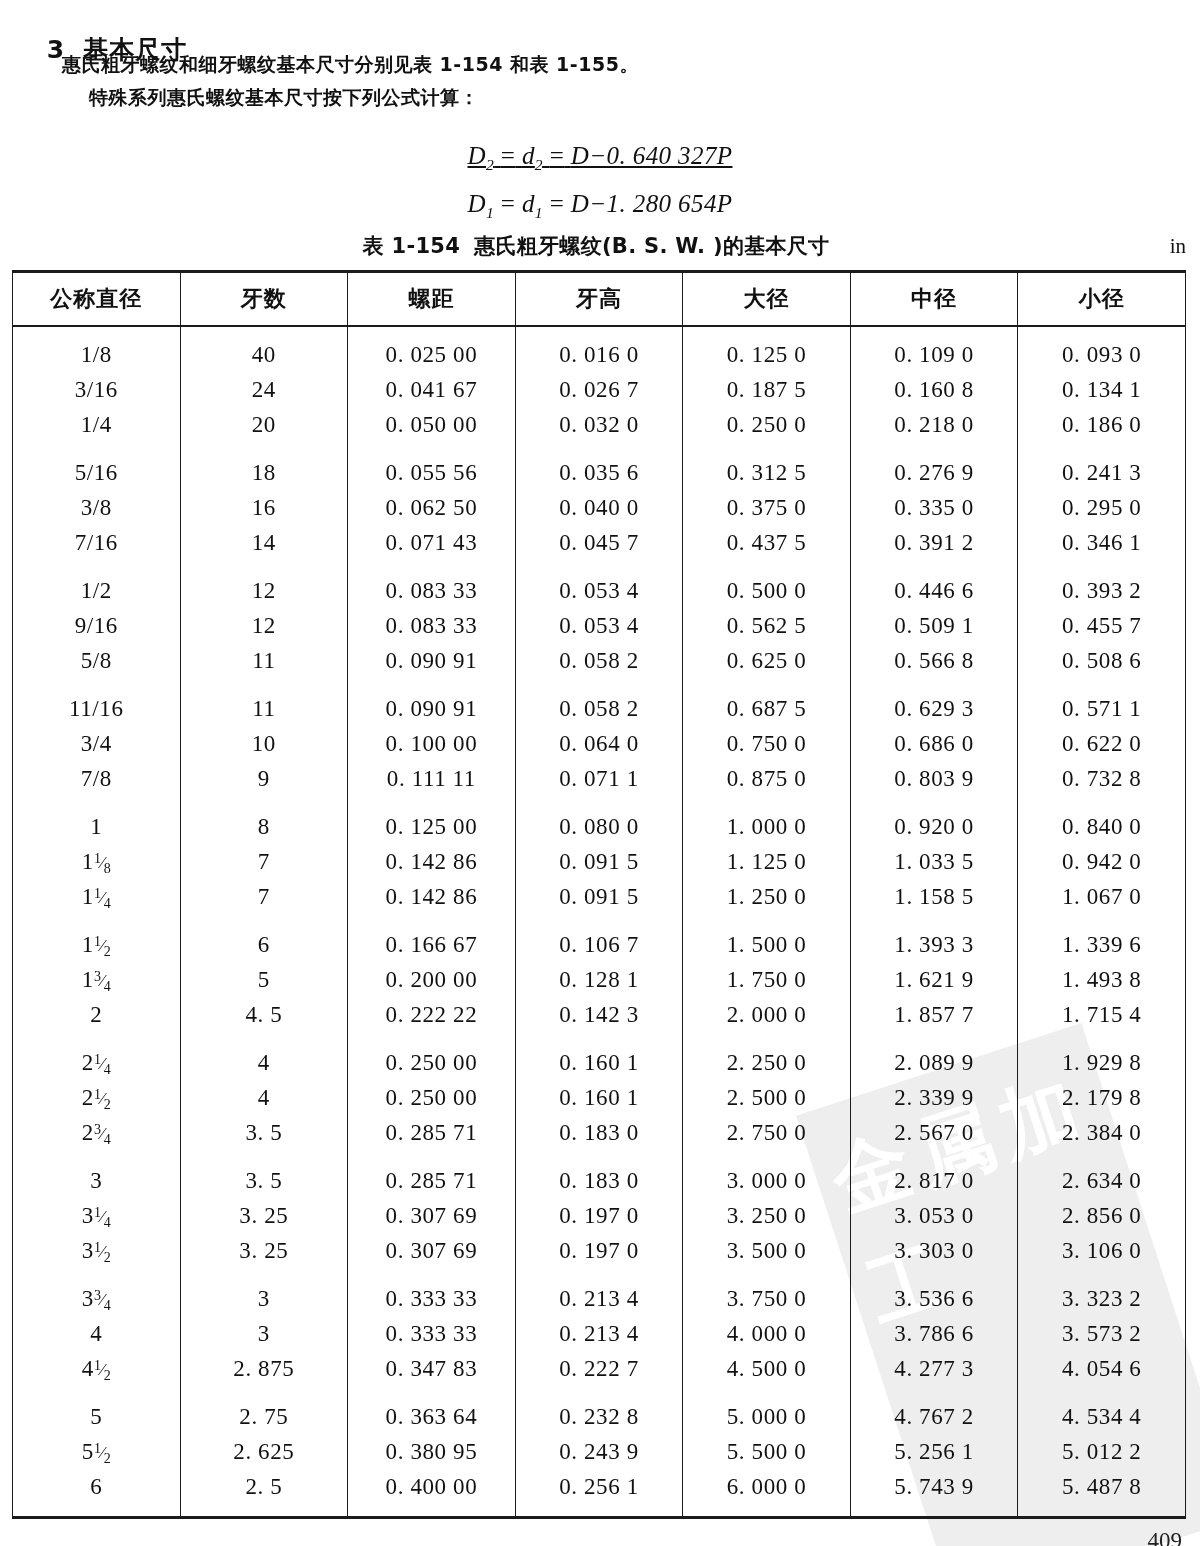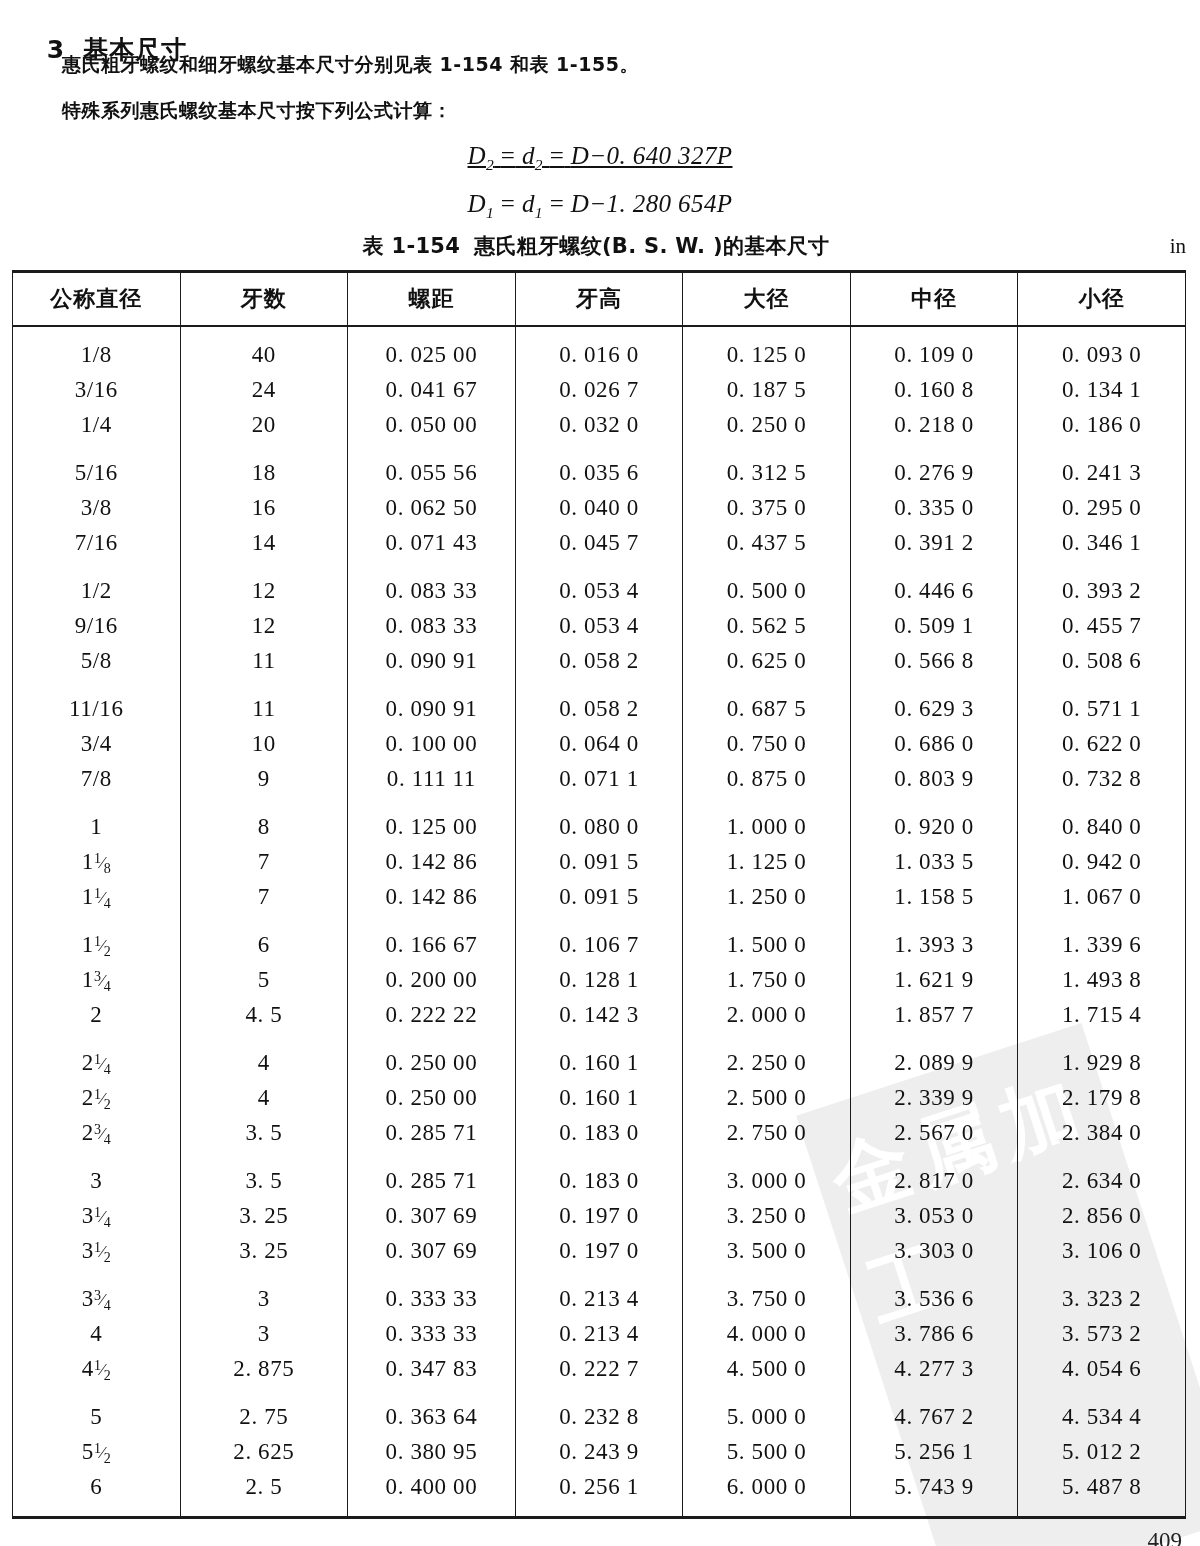--- a/index.html
+++ b/index.html
@@ -75,21 +75,21 @@
   .para {
     position: absolute;
     left: 62px;
     font-family: "DejaVu Sans", sans-serif;
     font-weight: 700;
     font-size: 19px;
     letter-spacing: .5px;
     white-space: nowrap;
   }
   .para.p1 { top: 52px; }
-  .para.p2 { top: 98px; }
+  .para.p2 { top: 85px; margin-left: 27px; }
 
   .formula {
     position: absolute;
     width: 1200px;
     text-align: center;
     font-family: "Liberation Serif", serif;
     font-size: 25px;
     white-space: nowrap;
     letter-spacing: .4px;
   }

